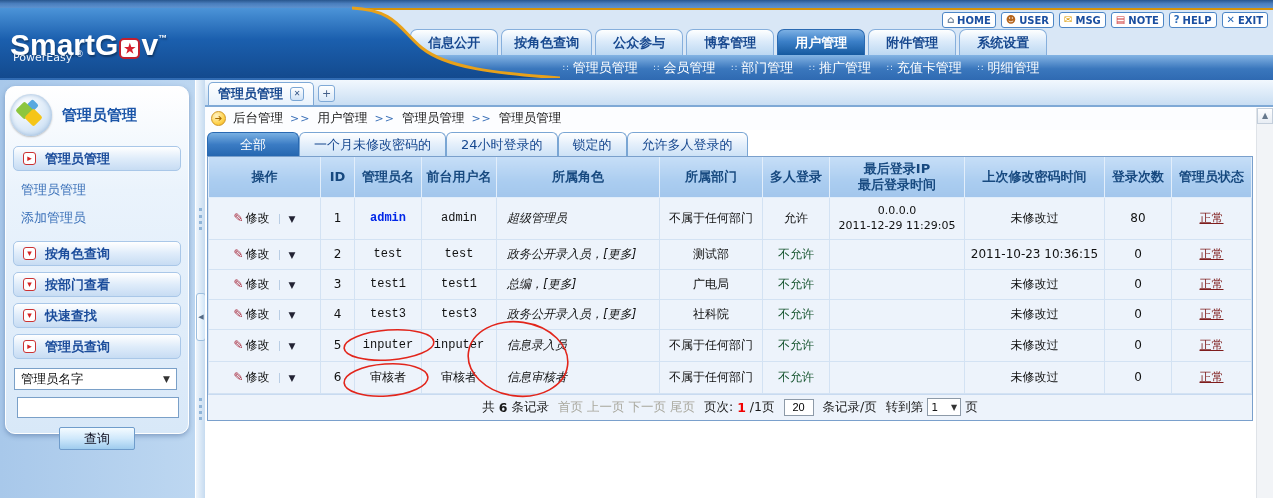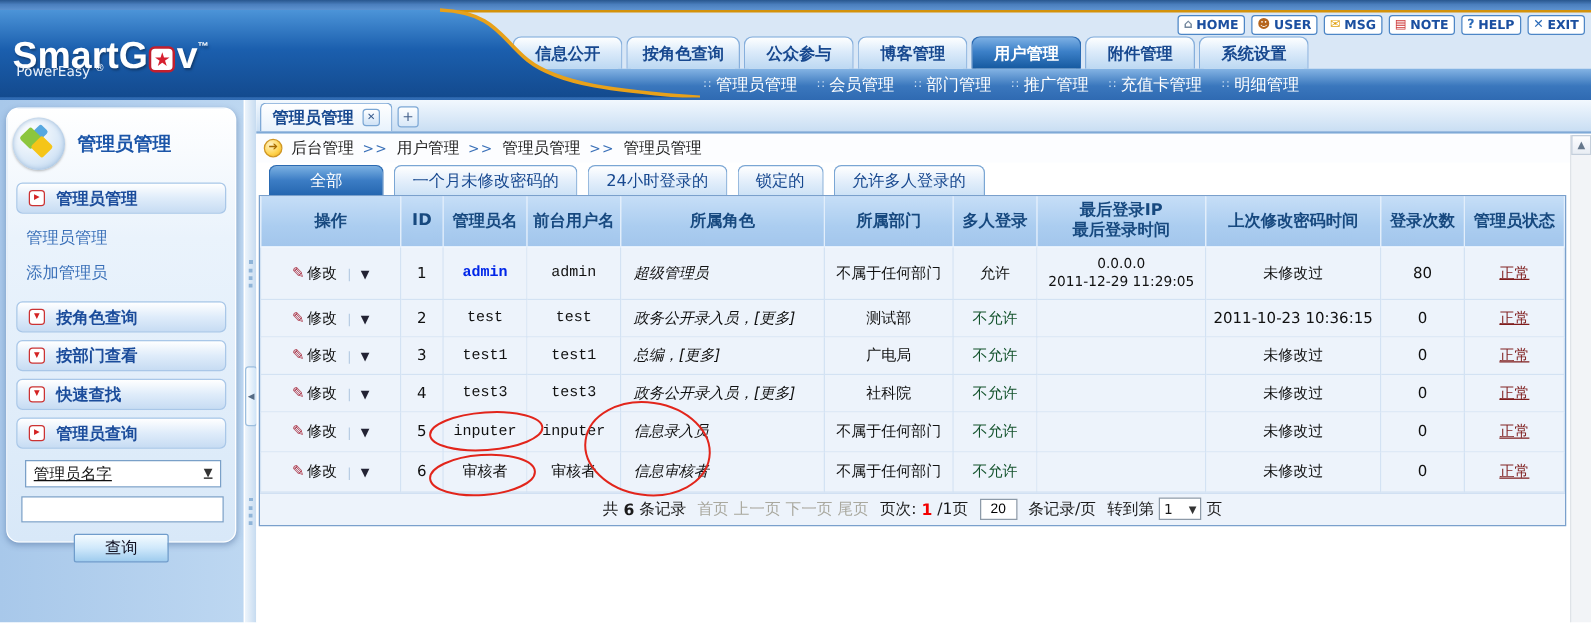--- a/index.html
+++ b/index.html
@@ -65,23 +65,23 @@
   .cube-y { background:#f5c518; left:17px; top:17px; }
   .cube-b { background:#57a8e0; left:18px; top:7px; width:9px; height:9px; }
   .panel-title { color:#1b55a8; font-weight:bold; font-size:15px; }
   .side-section { margin:6px 7px 0 7px; height:25px; border:1px solid #a9c7e8; border-radius:5px;
                   background:linear-gradient(#ffffff,#dfecfa 50%,#c7dcf3);
                   display:flex; align-items:center; gap:9px; padding:0 9px; cursor:pointer; }
   .arrow-chip { width:13px; height:13px; background:#fff; border:1px solid #cc3333; border-radius:3px;
                 color:#d42222; font-size:9px; line-height:11px; text-align:center; flex:0 0 13px; }
   .side-section-label { color:#1b4c9b; font-weight:bold; font-size:13px; }
   .side-link { margin:10px 0 0 15px; color:#3a70b8; font-size:13px; cursor:pointer; }
-  .side-select { margin:9px 11px 0 14px; height:22px; border:1px solid #7aa0c8; background:#fff;
+  .side-select { margin:9px 11px 0 8px; height:22px; border:1px solid #7aa0c8; background:#fff;
                  display:flex; align-items:center; justify-content:space-between; padding:4px 6px;
-                 font-size:12.5px; color:#111; cursor:pointer;text-decoration:underline; }
+                 font-size:12.5px; color:#111; cursor:pointer; }
   .sel-caret { font-size:9px; color:#333; }
   .side-input { display:block; margin:7px 11px 0 11px; height:21px; width:162px;
                 border:1px solid #7aa0c8; font-size:12px; padding:0 4px; }
   .side-search-btn { display:block; margin:9px auto 4px auto; width:76px; height:23px;
                      background:linear-gradient(#f4fbff,#cfe8fb 50%,#9fccee);
                      border:1px solid #6f9ccb; border-radius:2px; font-size:13px; color:#112;
                      text-align:center; line-height:21px; cursor:pointer; }
 
   .splitter { position:absolute; left:195px; top:0; width:10px; height:100%;
               background:linear-gradient(90deg,#eef5fc,#c6dbf0); border-left:1px solid #fff; }
@@ -106,21 +106,21 @@
              line-height:15px; text-align:center; cursor:pointer; }
 
   .breadcrumb { height:23px; display:flex; align-items:center; gap:7px; padding-left:6px;
                 font-size:12.5px; color:#222; background:#fcfdff; }
   .bc-icon { width:15px; height:15px; border-radius:50%; border:1px solid #cf9624;
              background:radial-gradient(circle at 35% 30%,#fff3c8,#ffd34d 60%,#eba718);
              color:#a66a00; font-size:9px; line-height:13px; text-align:center; }
   .bc-sep { color:#3a70b8; font-size:11px; letter-spacing:1px; }
   .bc-item { cursor:pointer; }
 
-  .filter-tabs { height:26px; display:flex; align-items:flex-end; gap:8px; padding-left:2px;margin-left:8px; }
+  .filter-tabs { height:26px; display:flex; align-items:flex-end; gap:0; padding-left:2px; }
   .f-tab { height:24px; padding:0 14px; border:1px solid #7aa6d4; border-bottom:none; border-radius:6px 6px 0 0;
            background:linear-gradient(#ffffff,#e4effb 50%,#cde2f6); color:#17488f; font-size:13px;
            display:flex; align-items:center; cursor:pointer; white-space:nowrap; }
   .f-tab.active { width:92px; justify-content:center; padding:0;
                   background:linear-gradient(#7ab0e2,#3b7cc4 50%,#2667b0); color:#fff; border-color:#2a6ab2; }
 
   .table-wrap { margin-left:2px; width:1046px; border:1px solid #7aa0cc; }
   table { width:100%; border-collapse:collapse; table-layout:fixed; }
   thead th { height:40px; background:linear-gradient(#c6def7,#abcdf0 60%,#a3c6ec);
              color:#17497f; font-size:13px; font-weight:bold; border:1px solid #e2eefb; border-top:none; }

